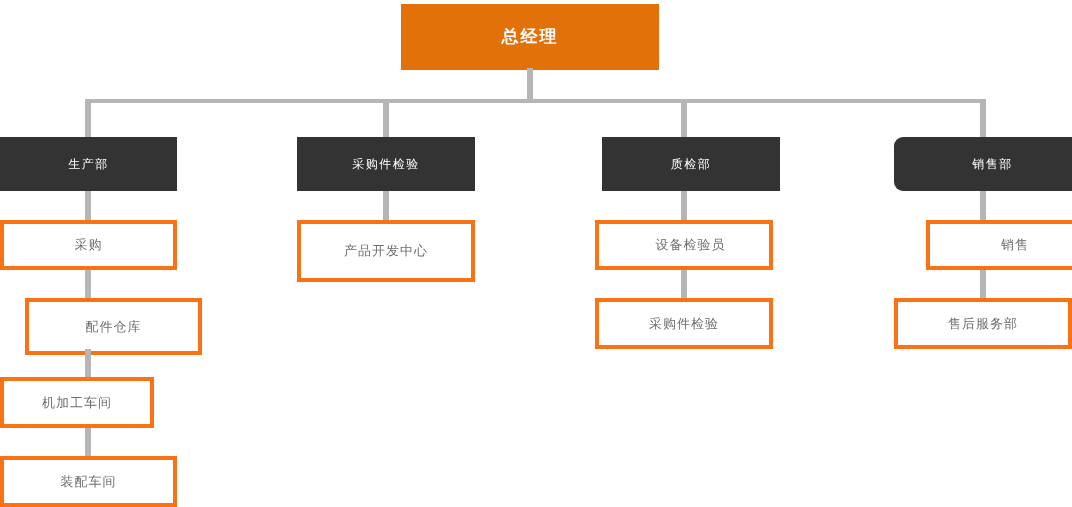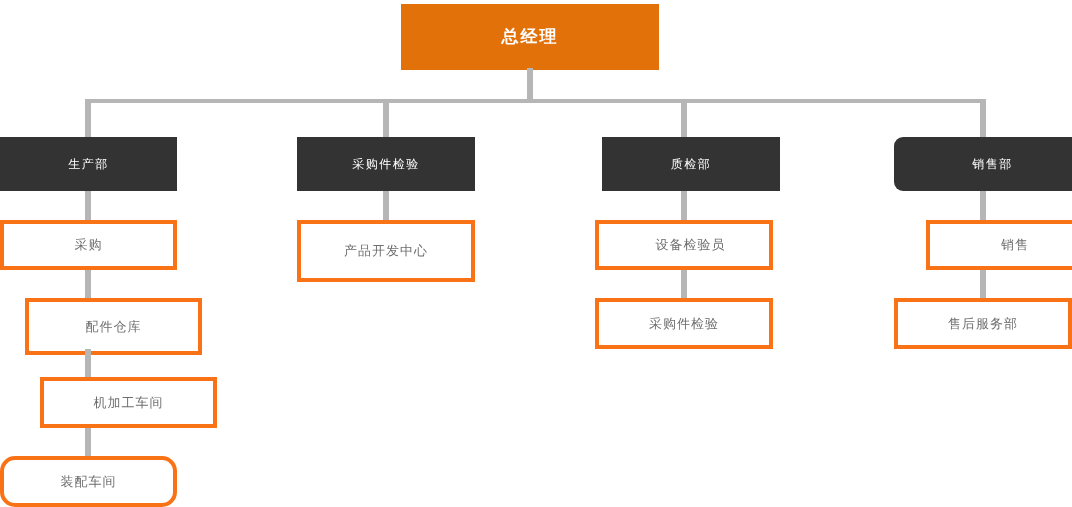--- a/index.html
+++ b/index.html
@@ -95,27 +95,27 @@
   </div>
 
   <div class="conn conn-v" style="left:85px; top:270px; height:29px;"></div>
 
   <div class="node node-sub" style="left:0px; top:298px; width:177px; height:57px;margin-left:25px;">
     <span>配件仓库</span>
   </div>
 
   <div class="conn conn-v" style="left:85px; top:349px; height:29px;"></div>
 
-  <div class="node node-sub" style="left:0px; top:377px; width:177px; height:51px;margin-left:40px;">
+  <div class="node node-sub" style="left:0px; top:377px; width:154px; height:51px;">
     <span>机加工车间</span>
   </div>
 
   <div class="conn conn-v" style="left:85px; top:428px; height:29px;"></div>
 
-  <div class="node node-sub" style="left:0px; top:456px; width:177px; height:51px;border-radius:15px;">
+  <div class="node node-sub" style="left:0px; top:456px; width:177px; height:51px;">
     <span>装配车间</span>
   </div>
 
   <div class="node node-dept" style="left:297px; top:137px; width:178px; height:54px;">
     <span>采购件检验</span>
   </div>
 
   <div class="conn conn-v" style="left:383px; top:191px; height:30px;"></div>
 
   <div class="node node-sub" style="left:297px; top:220px; width:178px; height:62px;">

